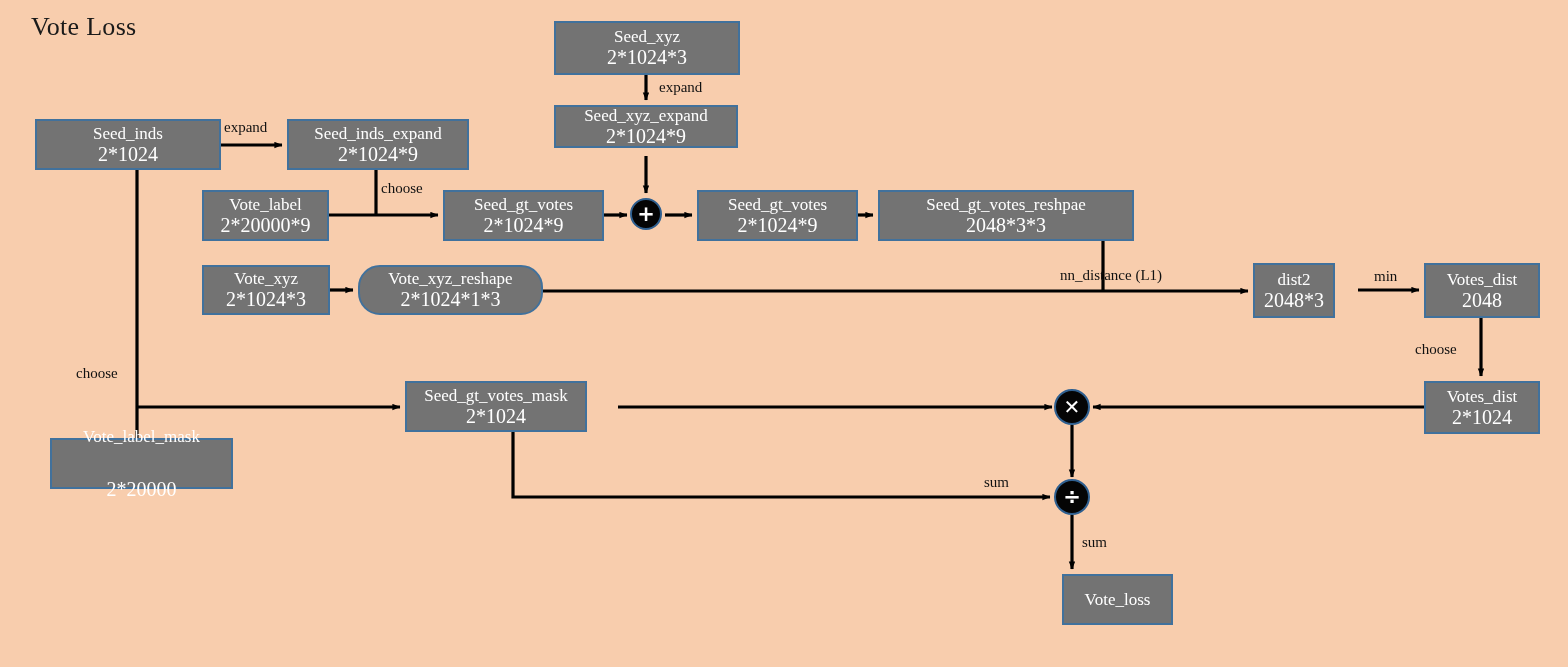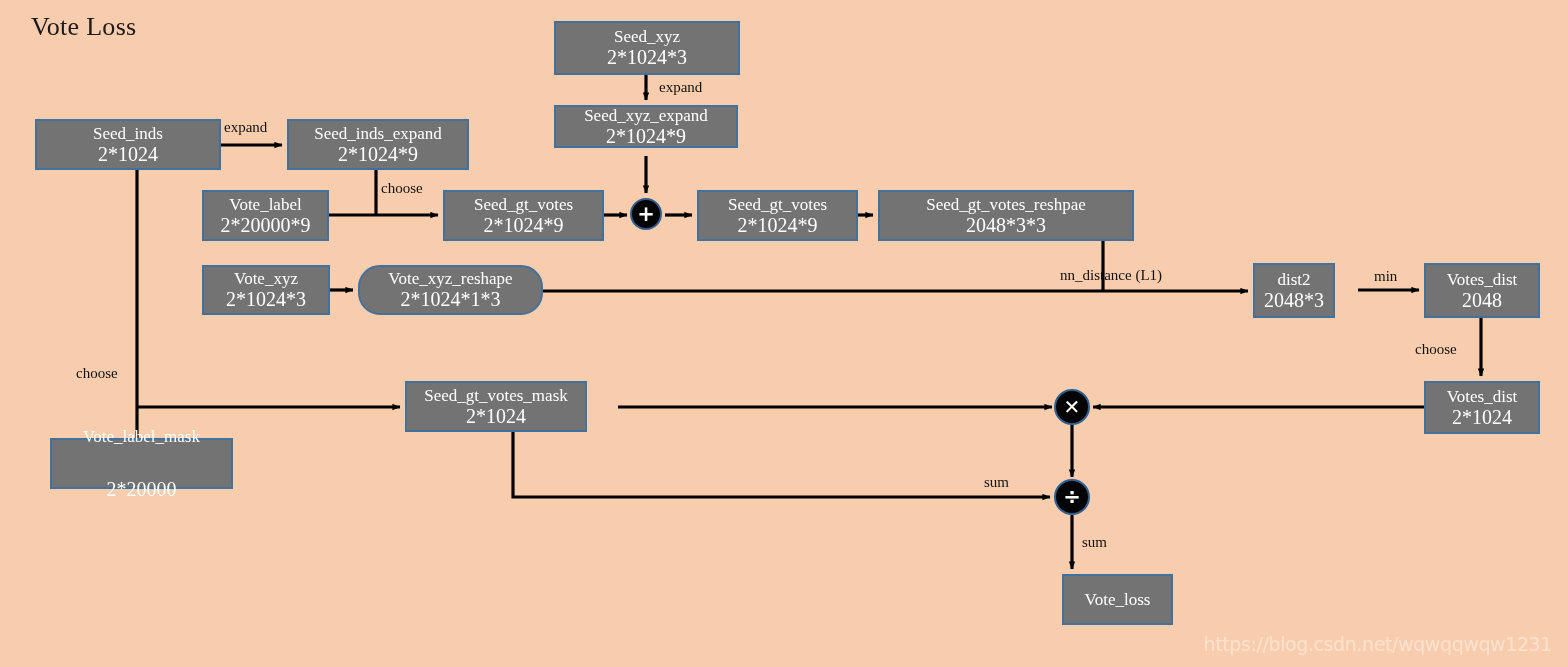--- a/index.html
+++ b/index.html
@@ -236,15 +236,14 @@
   <div class="edge-label" style="left:659px; top:80px;">expand</div>
   <div class="edge-label" style="left:224px; top:120px;">expand</div>
   <div class="edge-label" style="left:381px; top:181px;">choose</div>
   <div class="edge-label" style="left:1060px; top:268px;">nn_distance (L1)</div>
   <div class="edge-label" style="left:1374px; top:269px;">min</div>
   <div class="edge-label" style="left:1415px; top:342px;">choose</div>
   <div class="edge-label" style="left:76px; top:366px;">choose</div>
   <div class="edge-label" style="left:984px; top:475px;">sum</div>
   <div class="edge-label" style="left:1082px; top:535px;">sum</div>
 
-  <div id="watermark">https://blog.csdn.net/wqwqqwqw1231</div>
 
 </div>
 
 </body></html>

